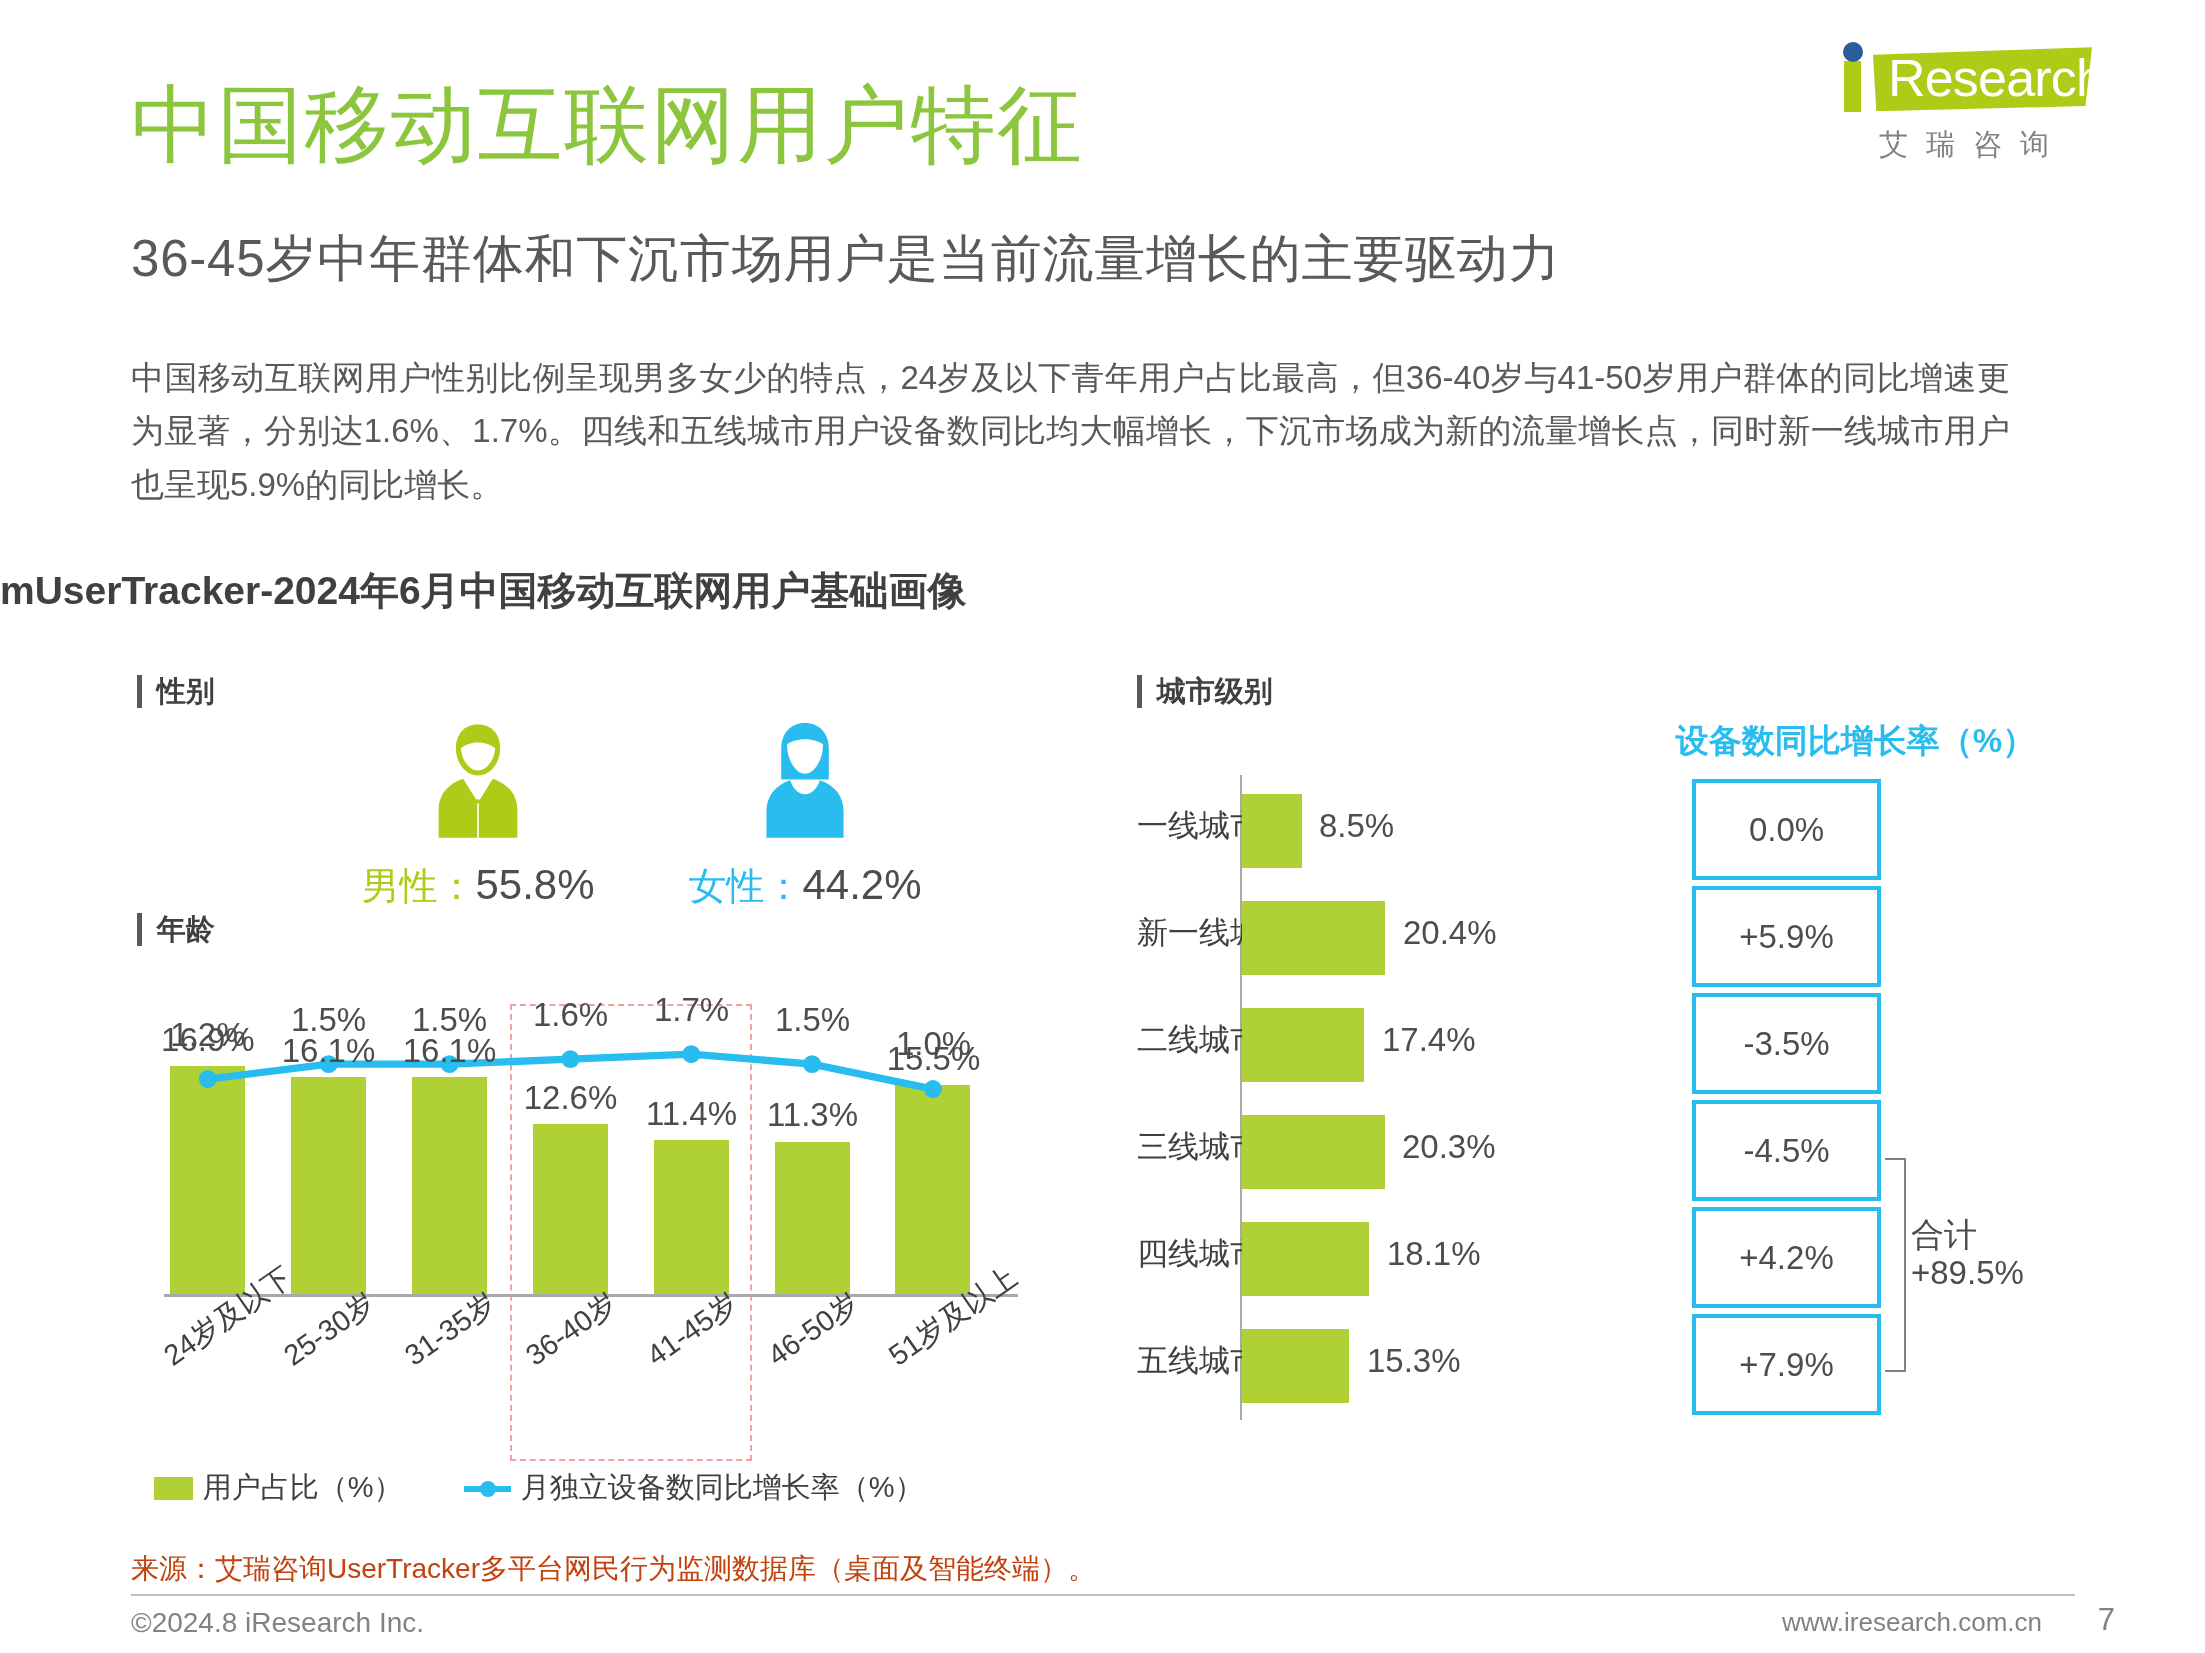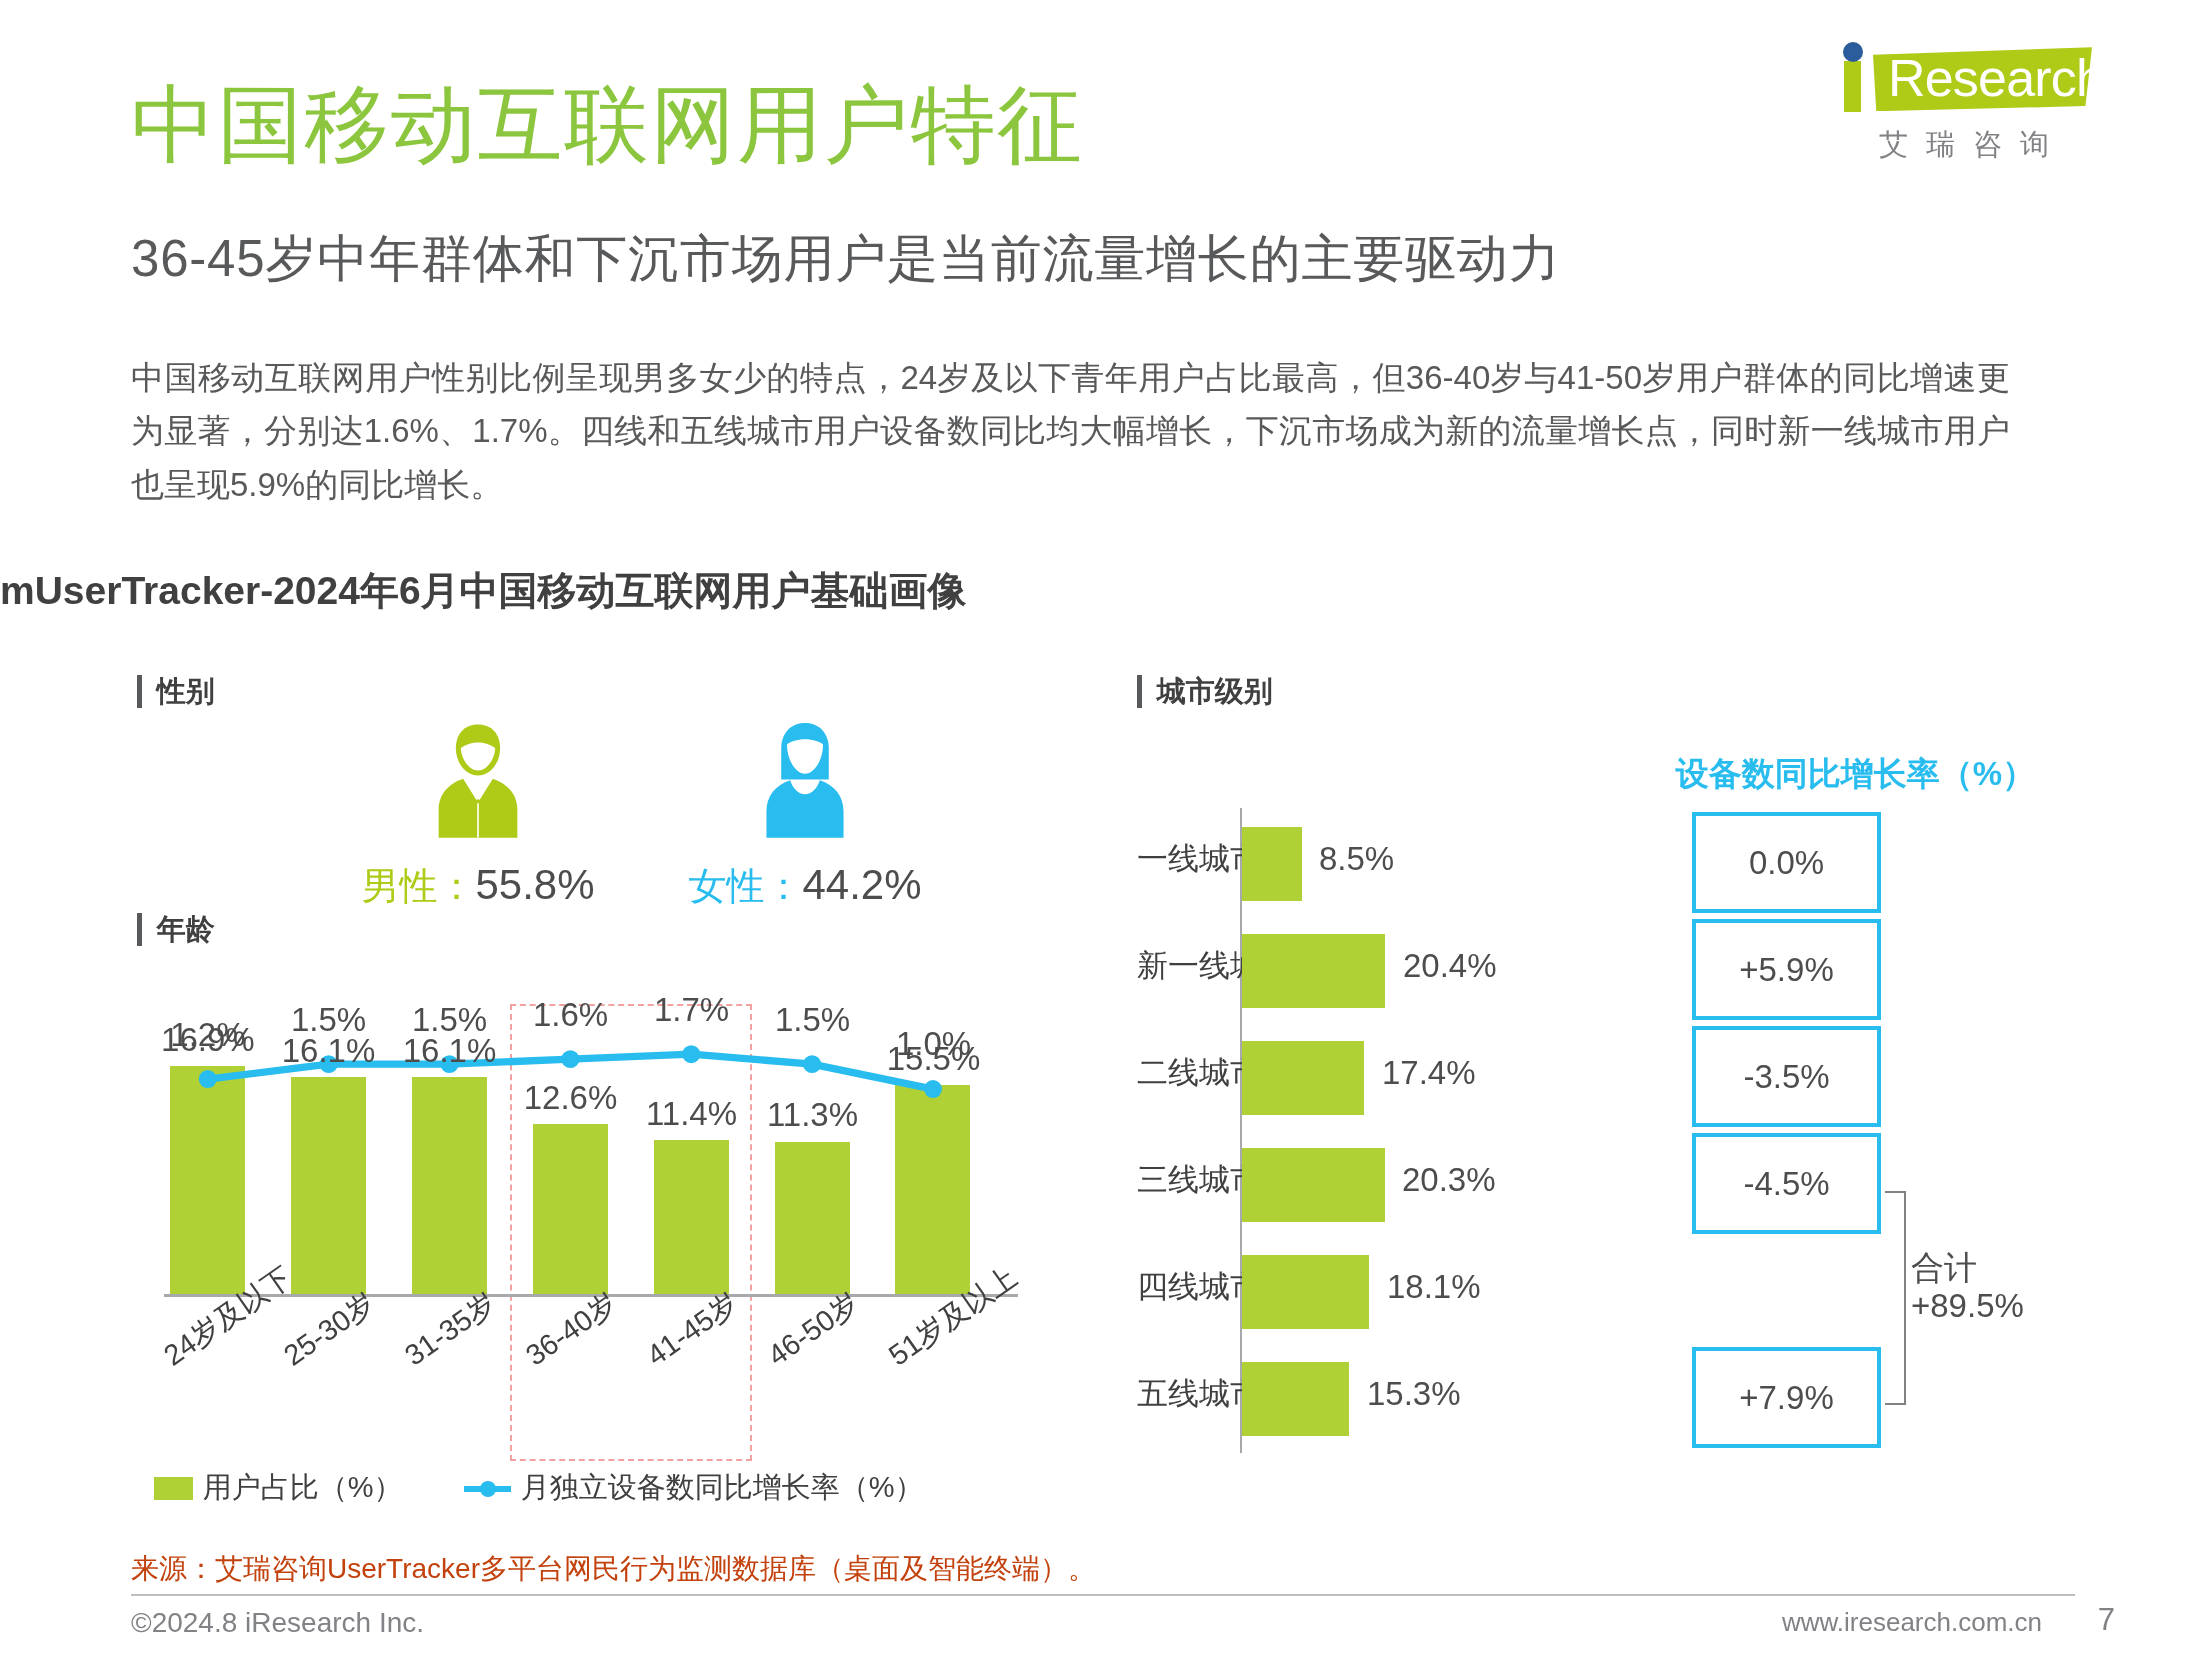--- a/index.html
+++ b/index.html
@@ -111,21 +111,21 @@
     transform: rotate(-35deg); transform-origin: left top;
   }
   #age-legend { position: absolute; left: 23px; top: 529px; width: 931px; height: 49px; }
   .legend-item { position: absolute; display: flex; align-items: center; font-size: 29px; color: #404040; white-space: nowrap; }
   .legend-swatch { width: 39px; height: 23px; background: #AFD136; margin-right: 9.8px; }
   .legend-line { position: relative; width: 47px; height: 23px; margin-right: 9.8px; }
   .legend-line i { position: absolute; left: 0; top: 9px; width: 47px; height: 6.5px; background: #29BDEF; display: block; }
   .legend-line b { position: absolute; left: 15.5px; top: 4.1px; width: 16.3px; height: 16.3px; border-radius: 50%; background: #29BDEF; display: block; }
 
   
-  #city-chart { position: absolute; left: 1137px; top: 752px; width: 1021px; height: 719px; }
+  #city-chart { position: absolute; left: 1137px; top: 719px; width: 1021px; height: 719px; }
   #city-growth-header {
     position: absolute; left: 506px; top: 0; width: 425px; text-align: center;
     font-size: 33px; font-weight: bold; color: #29BDEF; white-space: nowrap;
   }
   #city-axis { position: absolute; left: 103px; top: 56px; width: 1.6px; height: 645px; background: #A7A9AC; }
   .city-row { position: absolute; left: 0; width: 1021px; height: 108px; }
   .city-label {
     position: absolute; left: 0; top: 29px; width: 91px; text-align: right;
     font-size: 31px; color: #404040; white-space: nowrap;
   }
@@ -298,20 +298,21 @@
       <div class="city-row" style="top: 378px;">
         <div class="city-label">三线城市</div>
         <div class="city-bar" style="width: 143px;"></div>
         <div class="city-val" style="left: 265px;">20.3%</div>
         <div class="city-box">-4.5%</div>
       </div>
       <div class="city-row" style="top: 485px;">
         <div class="city-label">四线城市</div>
         <div class="city-bar" style="width: 127px;"></div>
         <div class="city-val" style="left: 250px;">18.1%</div>
+        <div class="city-box">+4.2%</div>
       </div>
       <div class="city-row" style="top: 592px;">
         <div class="city-label">五线城市</div>
         <div class="city-bar" style="width: 107px;"></div>
         <div class="city-val" style="left: 230px;">15.3%</div>
         <div class="city-box">+7.9%</div>
       </div>
     </div>
   <div id="city-total-bracket"></div>
   <div id="city-total">

